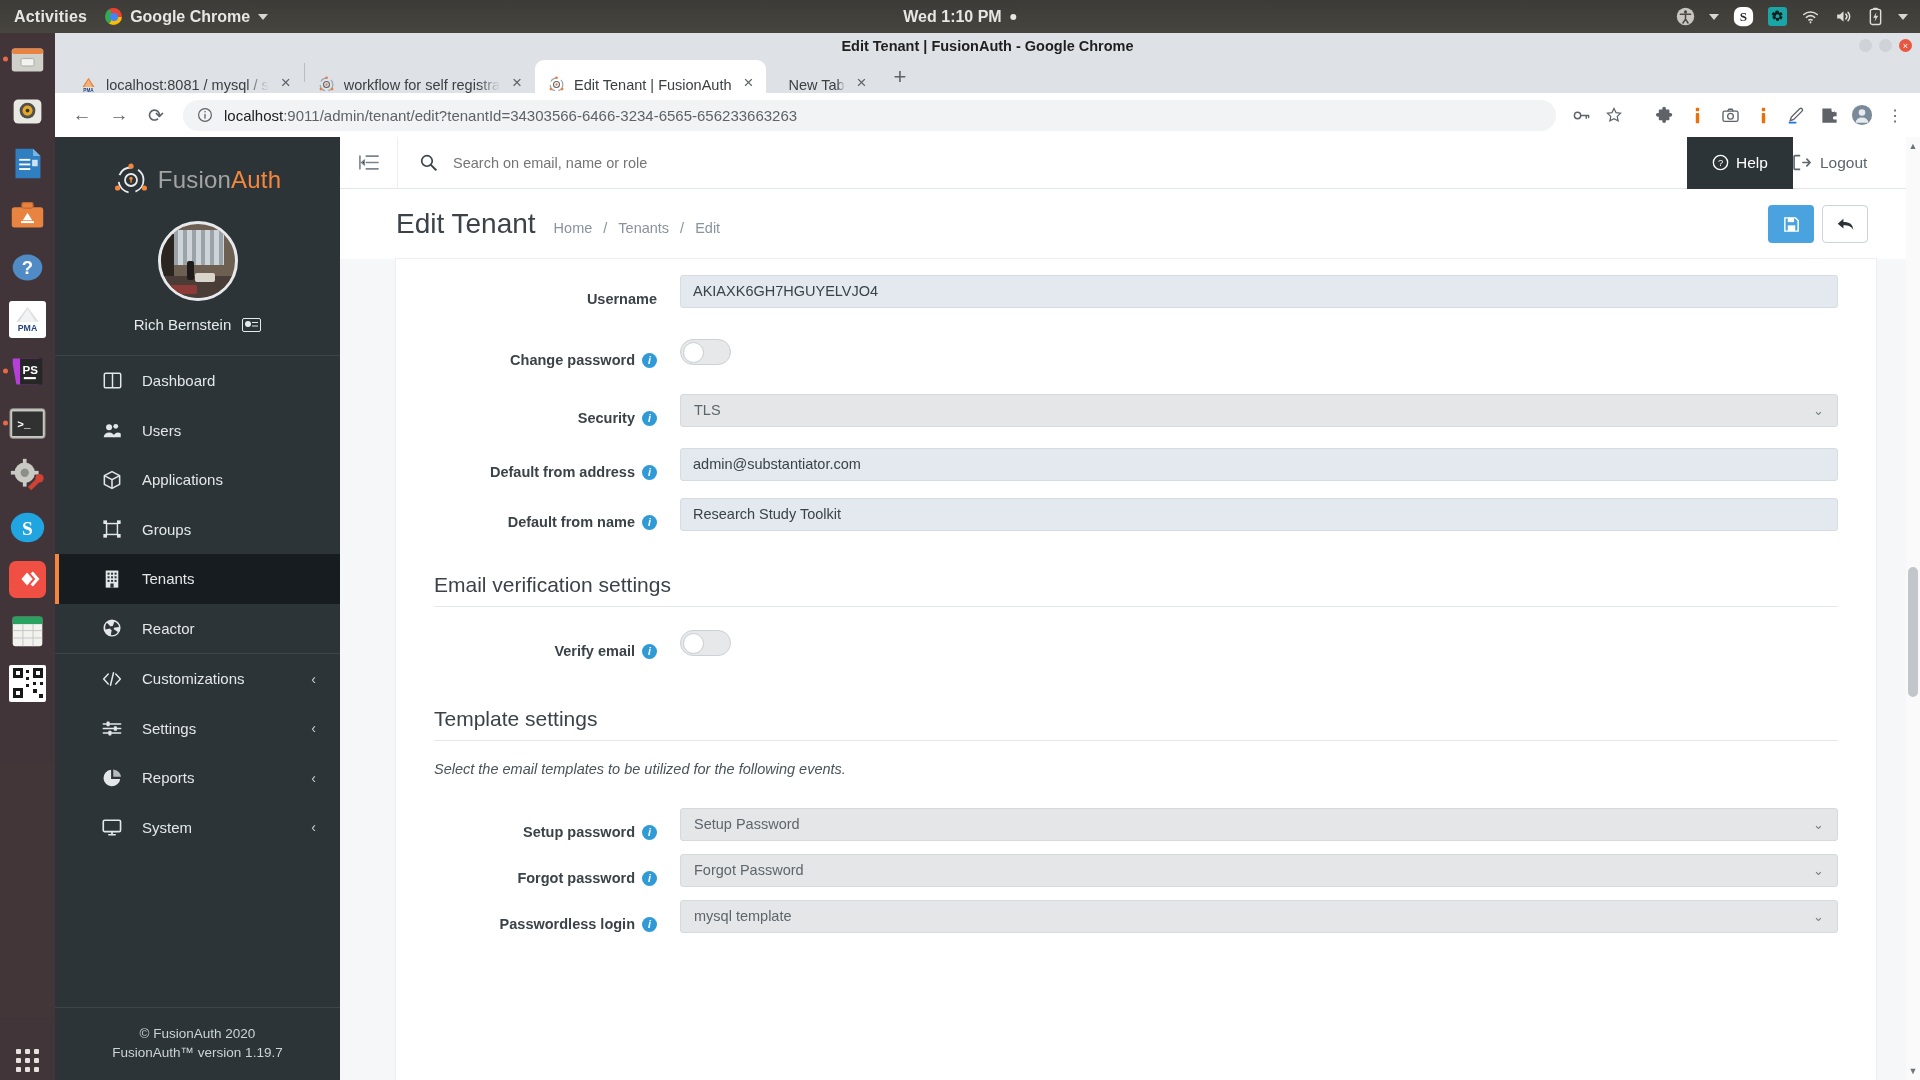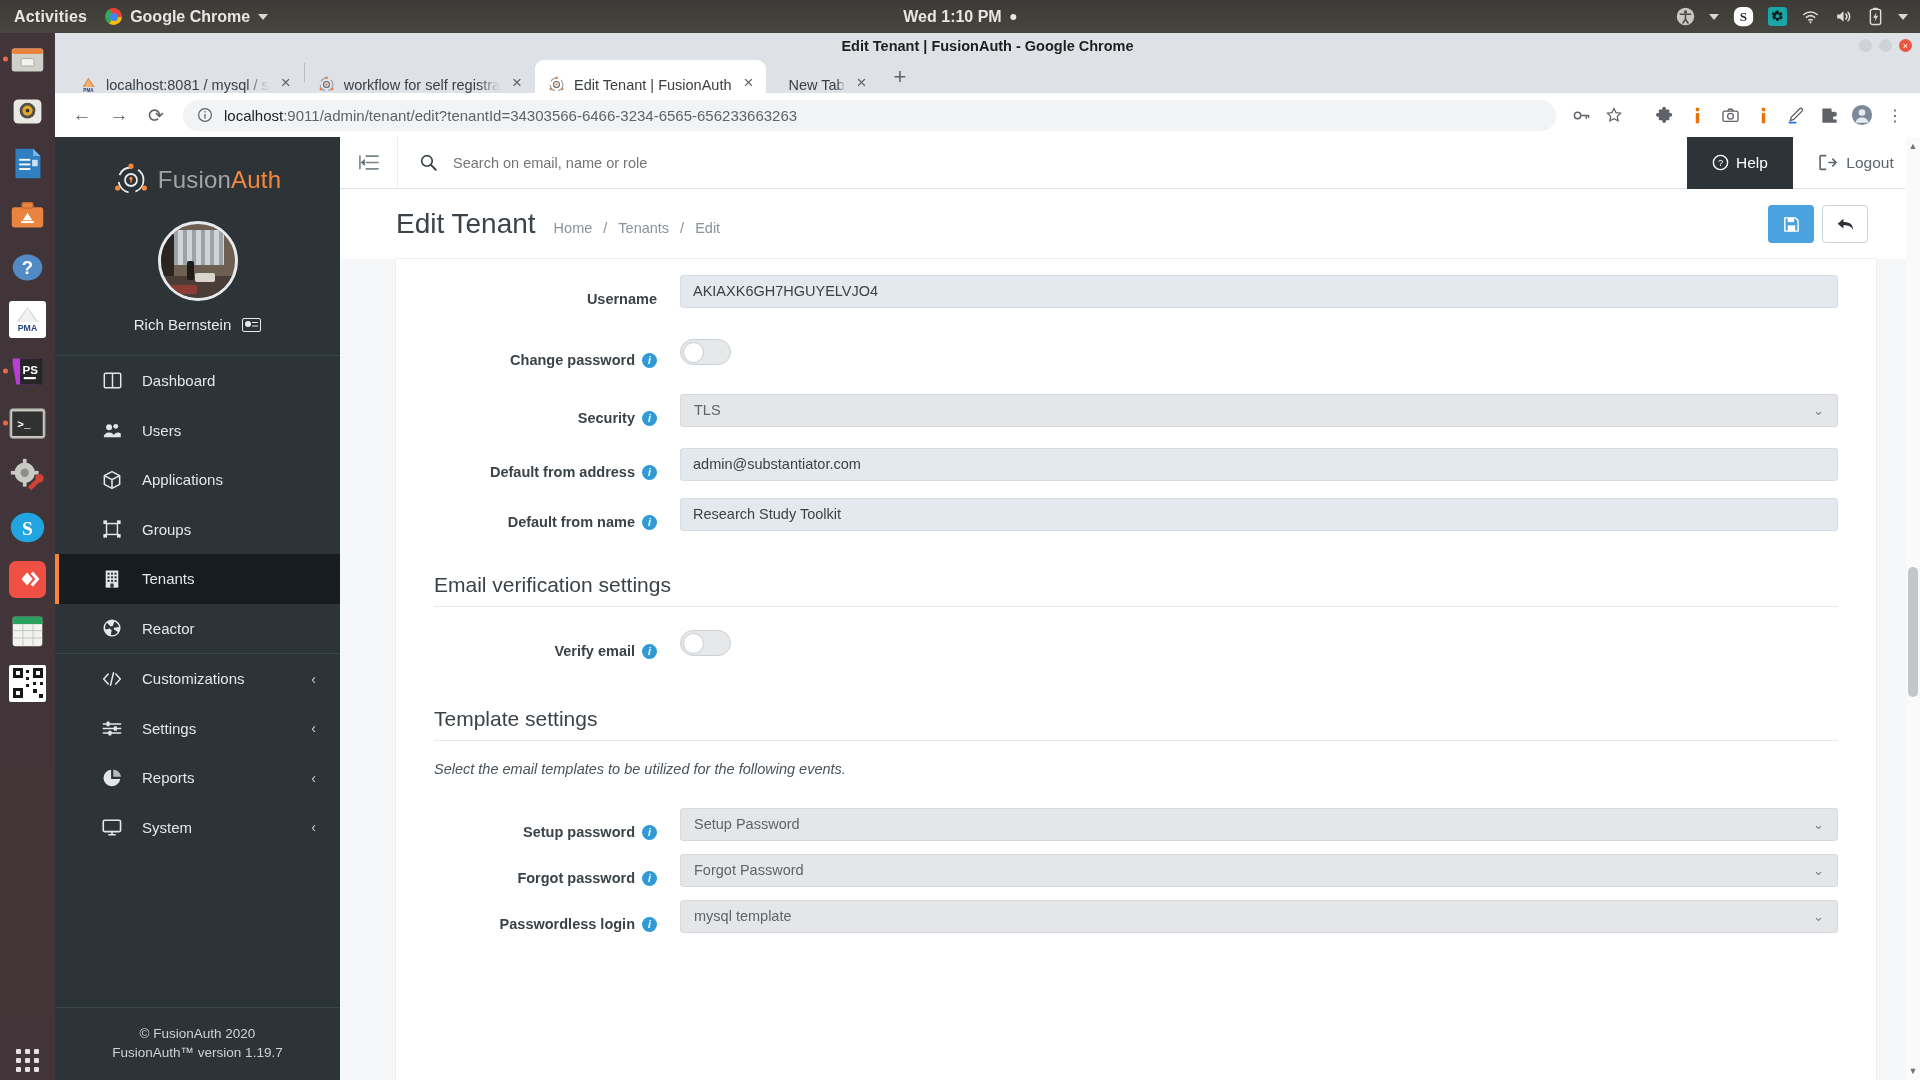--- a/index.html
+++ b/index.html
@@ -143,21 +143,21 @@
       border-bottom:1px solid #e3e6e8; display:flex; align-items:center; }
   #collapse-btn { width:58px; height:52px; display:flex; align-items:center; justify-content:center;
       color:#7b858c; font-size:17px; border-right:1px solid #eceef0; }
   #fa-search { flex:1; display:flex; align-items:center; gap:16px; padding-left:22px; }
   #fa-search .sic { color:#3b444a; font-size:16px; }
   #fa-search input { border:0; outline:0; font-size:14.5px; color:#6f787e; width:480px;
       font-family:"Liberation Sans", sans-serif; background:transparent; }
   #help-btn { width:106px; height:52px; background:#2c3438; color:#fff; display:flex; align-items:center;
       justify-content:center; gap:7px; font-size:15.5px; }
   #logout-btn { width:127px; height:52px; color:#5c666d; display:flex; align-items:center;
-      justify-content:center; gap:9px; font-size:15.5px; }
+      gap:9px; font-size:15.5px; }
 
   
   #page-head { position:absolute; left:285px; top:52px; width:1580px; height:70px; background:#fff;
       display:flex; align-items:center; padding-left:56px; }
   #page-title { font-size:28px; color:#3b4348; font-weight:400; }
   #crumbs { display:flex; align-items:center; gap:11px; margin-left:18px; font-size:14.5px; color:#8a939a; padding-top:7px; }
   #head-actions { position:absolute; right:52px; top:16px; display:flex; gap:8px; }
   .hbtn { width:46px;height:38px;border-radius:4px;display:flex;align-items:center;justify-content:center;font-size:17px; }
   .hbtn.save { background:#4aa3df; color:#fff; }
   .hbtn.back { background:#fff; border:1px solid #cdd3d7; color:#2b3136; }

